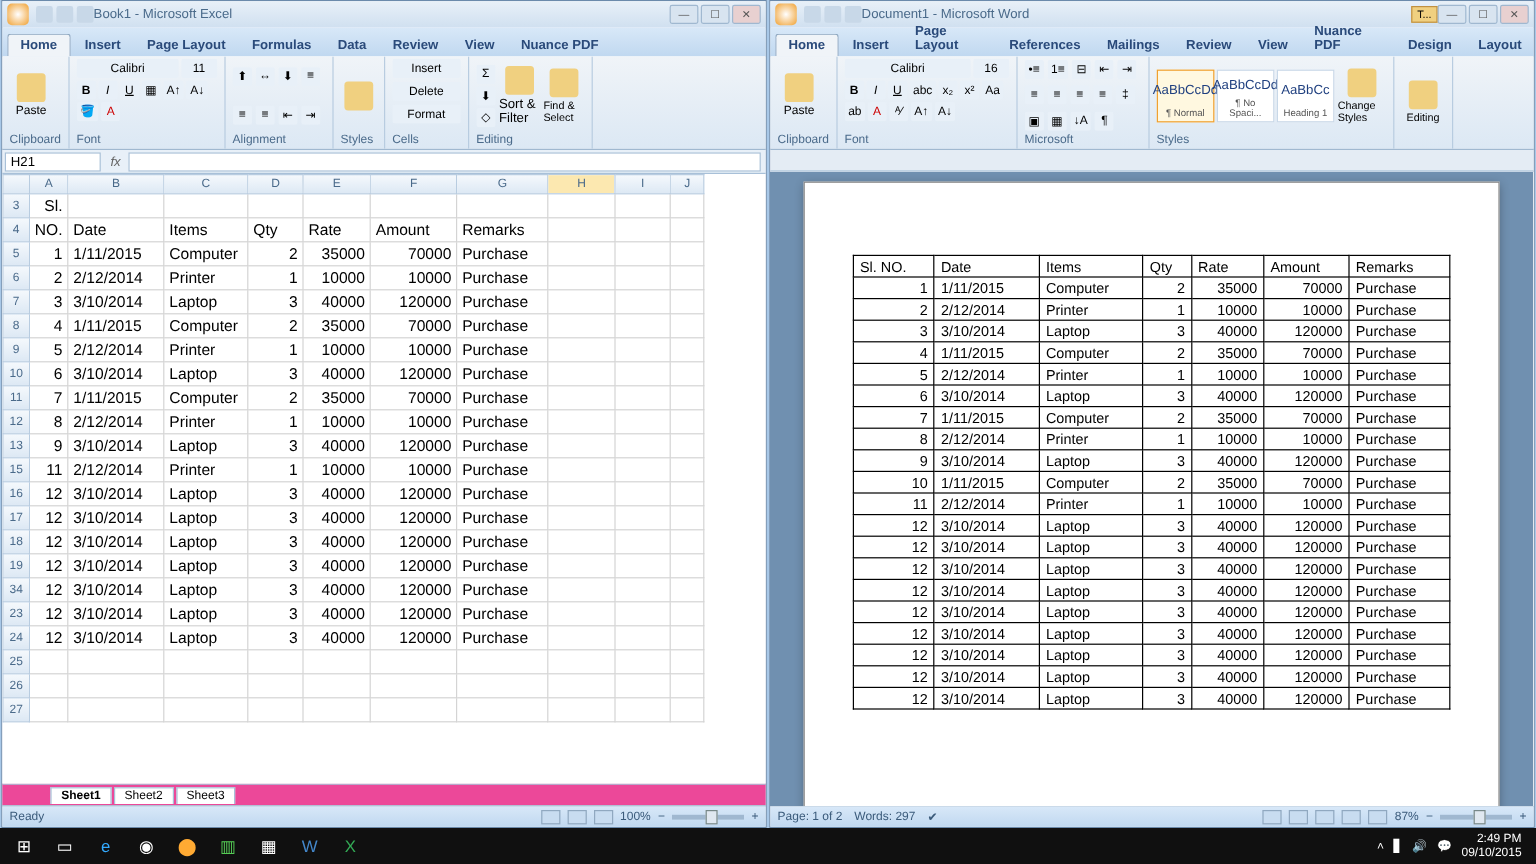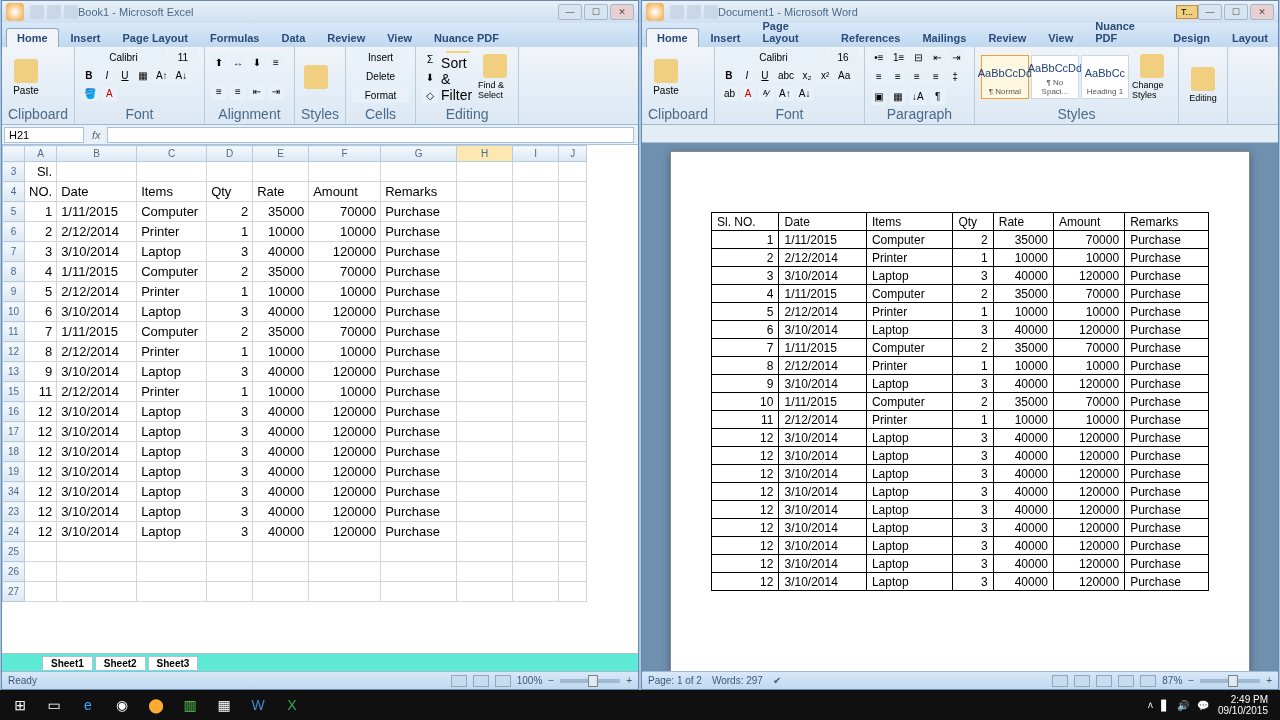--- a/index.html
+++ b/index.html
@@ -12,39 +12,39 @@
 .qat-btn { width: 14px; height: 14px; background: #c8d8e8; border-radius: 2px; }
 .titlebar .title { flex: 1; text-align: left; color: #4a6a8a; }
 .winbtns { display: flex; gap: 2px; }
 .winbtn { width: 24px; height: 16px; background: #d8e4f0; border: 1px solid #a0b8d0; border-radius: 2px; display: flex; align-items: center; justify-content: center; font-size: 9px; color: #555; }
 .winbtn.close { background: #e8d0d0; }
 .tabs { height: 24px; background: linear-gradient(#d8e8f8,#c0d8f0); display: flex; align-items: flex-end; padding-left: 4px; font-size: 11px; gap: 2px; font-weight: bold; }
 .tab { padding: 3px 10px; color: #2a4a7a; cursor: pointer; }
 .tab.active { background: #f0f4f8; border: 1px solid #90a8c0; border-bottom: none; border-radius: 3px 3px 0 0; }
 .ribbon { height: 78px; background: linear-gradient(#f0f4f8,#dce8f4); border-bottom: 1px solid #a0b8d0; display: flex; font-size: 10px; overflow: hidden; }
 .rgroup { border-right: 1px solid #b8cce0; padding: 2px 6px; display: flex; flex-direction: column; justify-content: space-between; }
-.rgroup-label { text-align: center; color: #4a6a8a; font-size: 14px; padding-top: 1px; }
+.rgroup-label { color: #4a6a8a; font-size: 10px; padding-top: 1px; }
 .rgroup-body { flex: 1; display: flex; align-items: center; gap: 3px; flex-wrap: wrap; }
 .rbtn { min-width: 16px; height: 16px; background: #e8f0f8; border: 1px solid transparent; border-radius: 2px; display: inline-flex; align-items: center; justify-content: center; font-size: 10px; padding: 0 2px; }
 .big-btn { width: 36px; height: 52px; display: flex; flex-direction: column; align-items: center; justify-content: center; gap: 2px; }
 .big-btn .ico { width: 24px; height: 24px; background: #f0d080; border-radius: 3px; }
 .formula-bar { height: 20px; background: #e8f0f8; border-bottom: 1px solid #a8c0d8; display: flex; align-items: center; font-size: 11px; }
 .name-box { width: 80px; border: 1px solid #a8c0d8; background: #fff; padding: 1px 4px; margin: 0 2px; height: 16px; }
 .fx { padding: 0 6px; color: #666; font-style: italic; }
 .sheet-area { flex: 1; overflow: auto; position: relative; background: #fff; }
 .grid { border-collapse: collapse; font-size: 13px; }
 .grid th { background: linear-gradient(#f4f8fc,#dce8f4); border: 1px solid #b8cce0; font-weight: normal; color: #4a6a8a; font-size: 10px; height: 16px; min-width: 20px; position: sticky; }
 .grid th.colhdr { min-width: 50px; height: 16px; }
 .grid th.rowhdr { width: 22px; }
 .grid th.colhdr.sel { background: #fce8b0; }
 .grid td { border: 1px solid #d4d4d4; padding: 1px 4px; height: 20px; white-space: nowrap; }
 .grid td.num { text-align: right; }
 .grid .selcell { border: 2px solid #000; }
-.sheet-tabs { height: 18px; background: #5eead4; border-top: 1px solid #a8c0d8; display: flex; align-items: center; font-size: 10px; padding-left: 40px; gap: 2px; }
-.sheet-tab { padding: 1px 8px; background: #fff; border: 1px solid #a8c0d8; border-bottom: none; cursor: pointer; font-weight: bold; }
+.sheet-tabs { height: 18px; background: #ec4899; border-top: 1px solid #a8c0d8; display: flex; align-items: center; font-size: 10px; padding-left: 40px; gap: 2px; }
+.sheet-tab { padding: 1px 8px; background: #fff; border: 1px solid #a8c0d8; border-bottom: none; cursor: pointer; }
 .sheet-tab.active { font-weight: bold; }
 .statusbar { height: 18px; background: linear-gradient(#d8e8f8,#c0d8f0); border-top: 1px solid #a0b8d0; display: flex; align-items: center; font-size: 10px; color: #3a5a7a; padding: 0 6px; justify-content: space-between; }
 .statusbar .right { display: flex; gap: 6px; align-items: center; }
 .view-btn { width: 16px; height: 12px; background: #c8dcf0; border: 1px solid #90a8c0; }
 .zoom-slider { width: 60px; height: 4px; background: #a0b8d0; position: relative; }
 .zoom-slider::after { content:''; position: absolute; width: 8px; height: 10px; background: #e0e8f0; border: 1px solid #788; top: -4px; left: 28px; }
 
 
 .ruler { height: 18px; background: #e4ecf4; border-bottom: 1px solid #a8c0d8; position: relative; font-size: 8px; color: #666; }
 .doc-area { flex: 1; background: #7090b0; overflow: auto; display: flex; justify-content: center; padding: 8px 0; }
@@ -166,21 +166,21 @@
         </div>
       <div class="rgroup">
           <div class="rgroup-body">
         <div style="display:flex;flex-direction:column;gap:2px">
               <div class="rbtn">Σ</div>
               <div class="rbtn">⬇</div>
               <div class="rbtn">◇</div>
             </div>
         <div class="big-btn" style="width:34px">
               <div class="ico"></div>
-              <span style="font-size:14px">Sort &amp; Filter</span>
+              <span style="font-size:11px">Sort &amp; Filter</span>
             </div>
         <div class="big-btn" style="width:34px">
               <div class="ico"></div>
               <span style="font-size:9px">Find &amp; Select</span>
             </div>
       </div>
           <div class="rgroup-label">Editing</div>
         </div>
     </div>
     <div class="formula-bar">
@@ -593,21 +593,21 @@
         <div class="rbtn">≡</div>
             <div class="rbtn">≡</div>
             <div class="rbtn">≡</div>
             <div class="rbtn">≡</div>
         <div class="rbtn">‡</div>
             <div class="rbtn">▣</div>
             <div class="rbtn">▦</div>
             <div class="rbtn">↓A</div>
             <div class="rbtn">¶</div>
       </div>
-          <div class="rgroup-label">Paragraph</div>
+          <div class="rgroup-label">Microsoft</div>
         </div>
       <div class="rgroup">
           <div class="rgroup-body">
         <div class="style-gallery" id="word-styles">
               <div class="style-item sel">
                 <div class="prev">AaBbCcDd</div>
                 <div class="lbl">¶ Normal</div>
               </div>
               <div class="style-item">
                 <div class="prev">AaBbCcDd</div>

